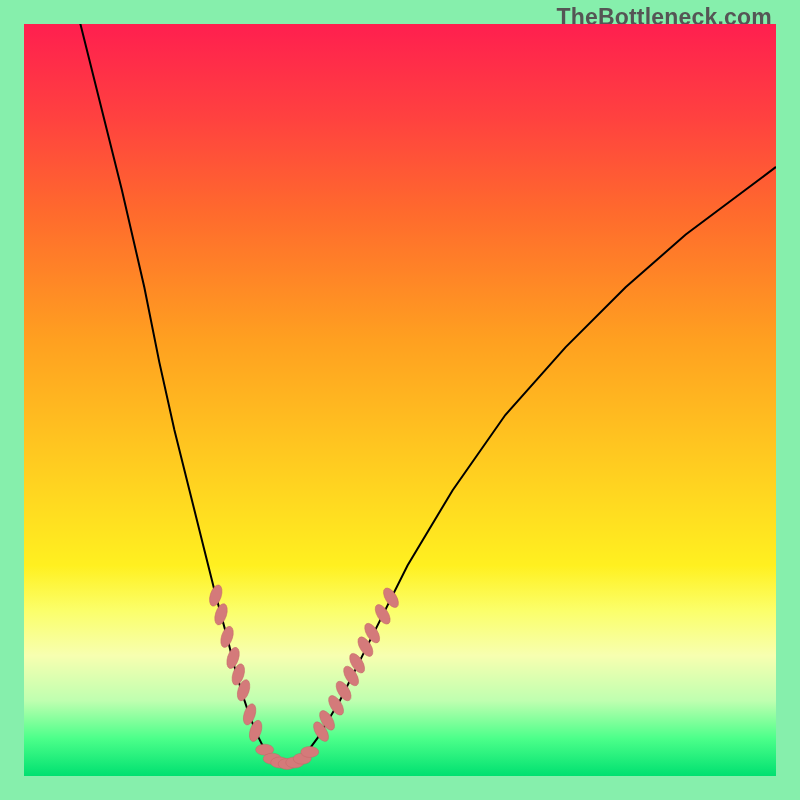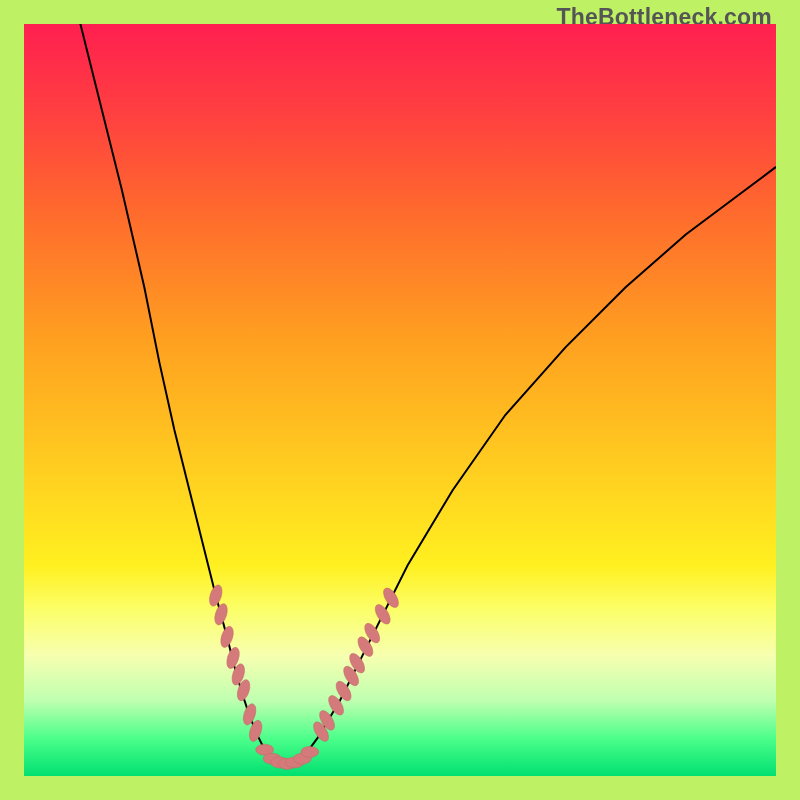--- a/index.html
+++ b/index.html
@@ -6,21 +6,21 @@
     margin: 0;
     padding: 0;
     width: 800px;
     height: 800px;
     overflow: hidden;
     font-family: Arial, Helvetica, sans-serif;
   }
   .frame {
     width: 800px;
     height: 800px;
-    background: #bef264;
+    background: #86efac;
     position: relative;
     box-sizing: border-box;
   }
   .plot-area {
     position: absolute;
     left: 24px;
     top: 24px;
     width: 752px;
     height: 752px;
     overflow: hidden;

